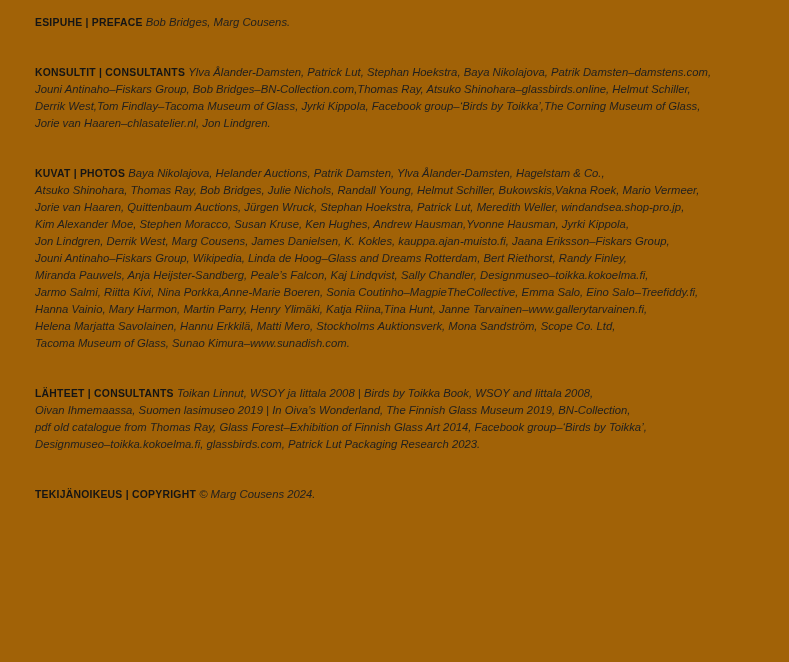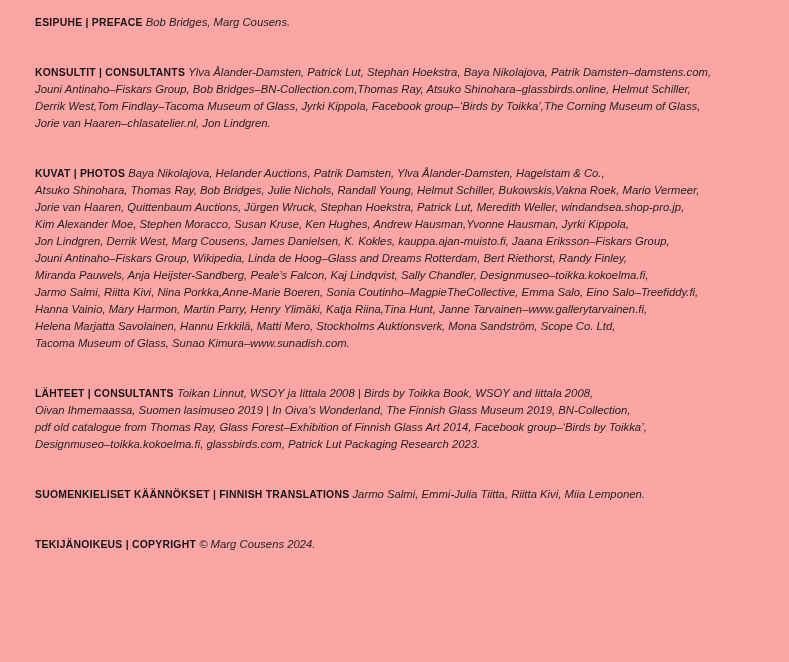--- a/index.html
+++ b/index.html
@@ -12,21 +12,21 @@
     height: 662px;
     overflow: hidden;
     font-family: "Liberation Sans", sans-serif;
     color: #1c1c1c;
   }
   .page {
     box-sizing: border-box;
     width: 789px;
     height: 662px;
     padding: 14px 28px 0 35px;
-    background: #fca5a5;
+    background: #a16207;
   }
   .sec {
     margin: 0 0 33px 0;
     font-size: 11.3px;
     line-height: 17px;
   }
   .sec:last-child {
     margin-bottom: 12px;
   }
   .sec-label {
@@ -76,24 +76,20 @@
   </p>
 
   <p class="sec">
     <span class="sec-label">LÄHTEET | CONSULTANTS</span>
     <span class="sec-body">Toikan Linnut, WSOY ja Iittala 2008 | Birds by Toikka Book, WSOY and Iittala 2008,
 Oivan Ihmemaassa, Suomen lasimuseo 2019 | In Oiva’s Wonderland, The Finnish Glass Museum 2019, BN-Collection,
 pdf old catalogue from Thomas Ray, Glass Forest–Exhibition of Finnish Glass Art 2014, Facebook group–‘Birds by Toikka’,
 Designmuseo–toikka.kokoelma.fi, glassbirds.com, Patrick Lut Packaging Research 2023.</span>
   </p>
 
-  <p class="sec">
-    <span class="sec-label">SUOMENKIELISET KÄÄNNÖKSET | FINNISH TRANSLATIONS</span>
-    <span class="sec-body">Jarmo Salmi, Emmi-Julia Tiitta, Riitta Kivi, Miia Lemponen.</span>
-  </p>
 
 
 
   <p class="sec">
     <span class="sec-label">TEKIJÄNOIKEUS | COPYRIGHT</span>
     <span class="sec-body">© Marg Cousens 2024.</span>
   </p>
 
 </div>
 

